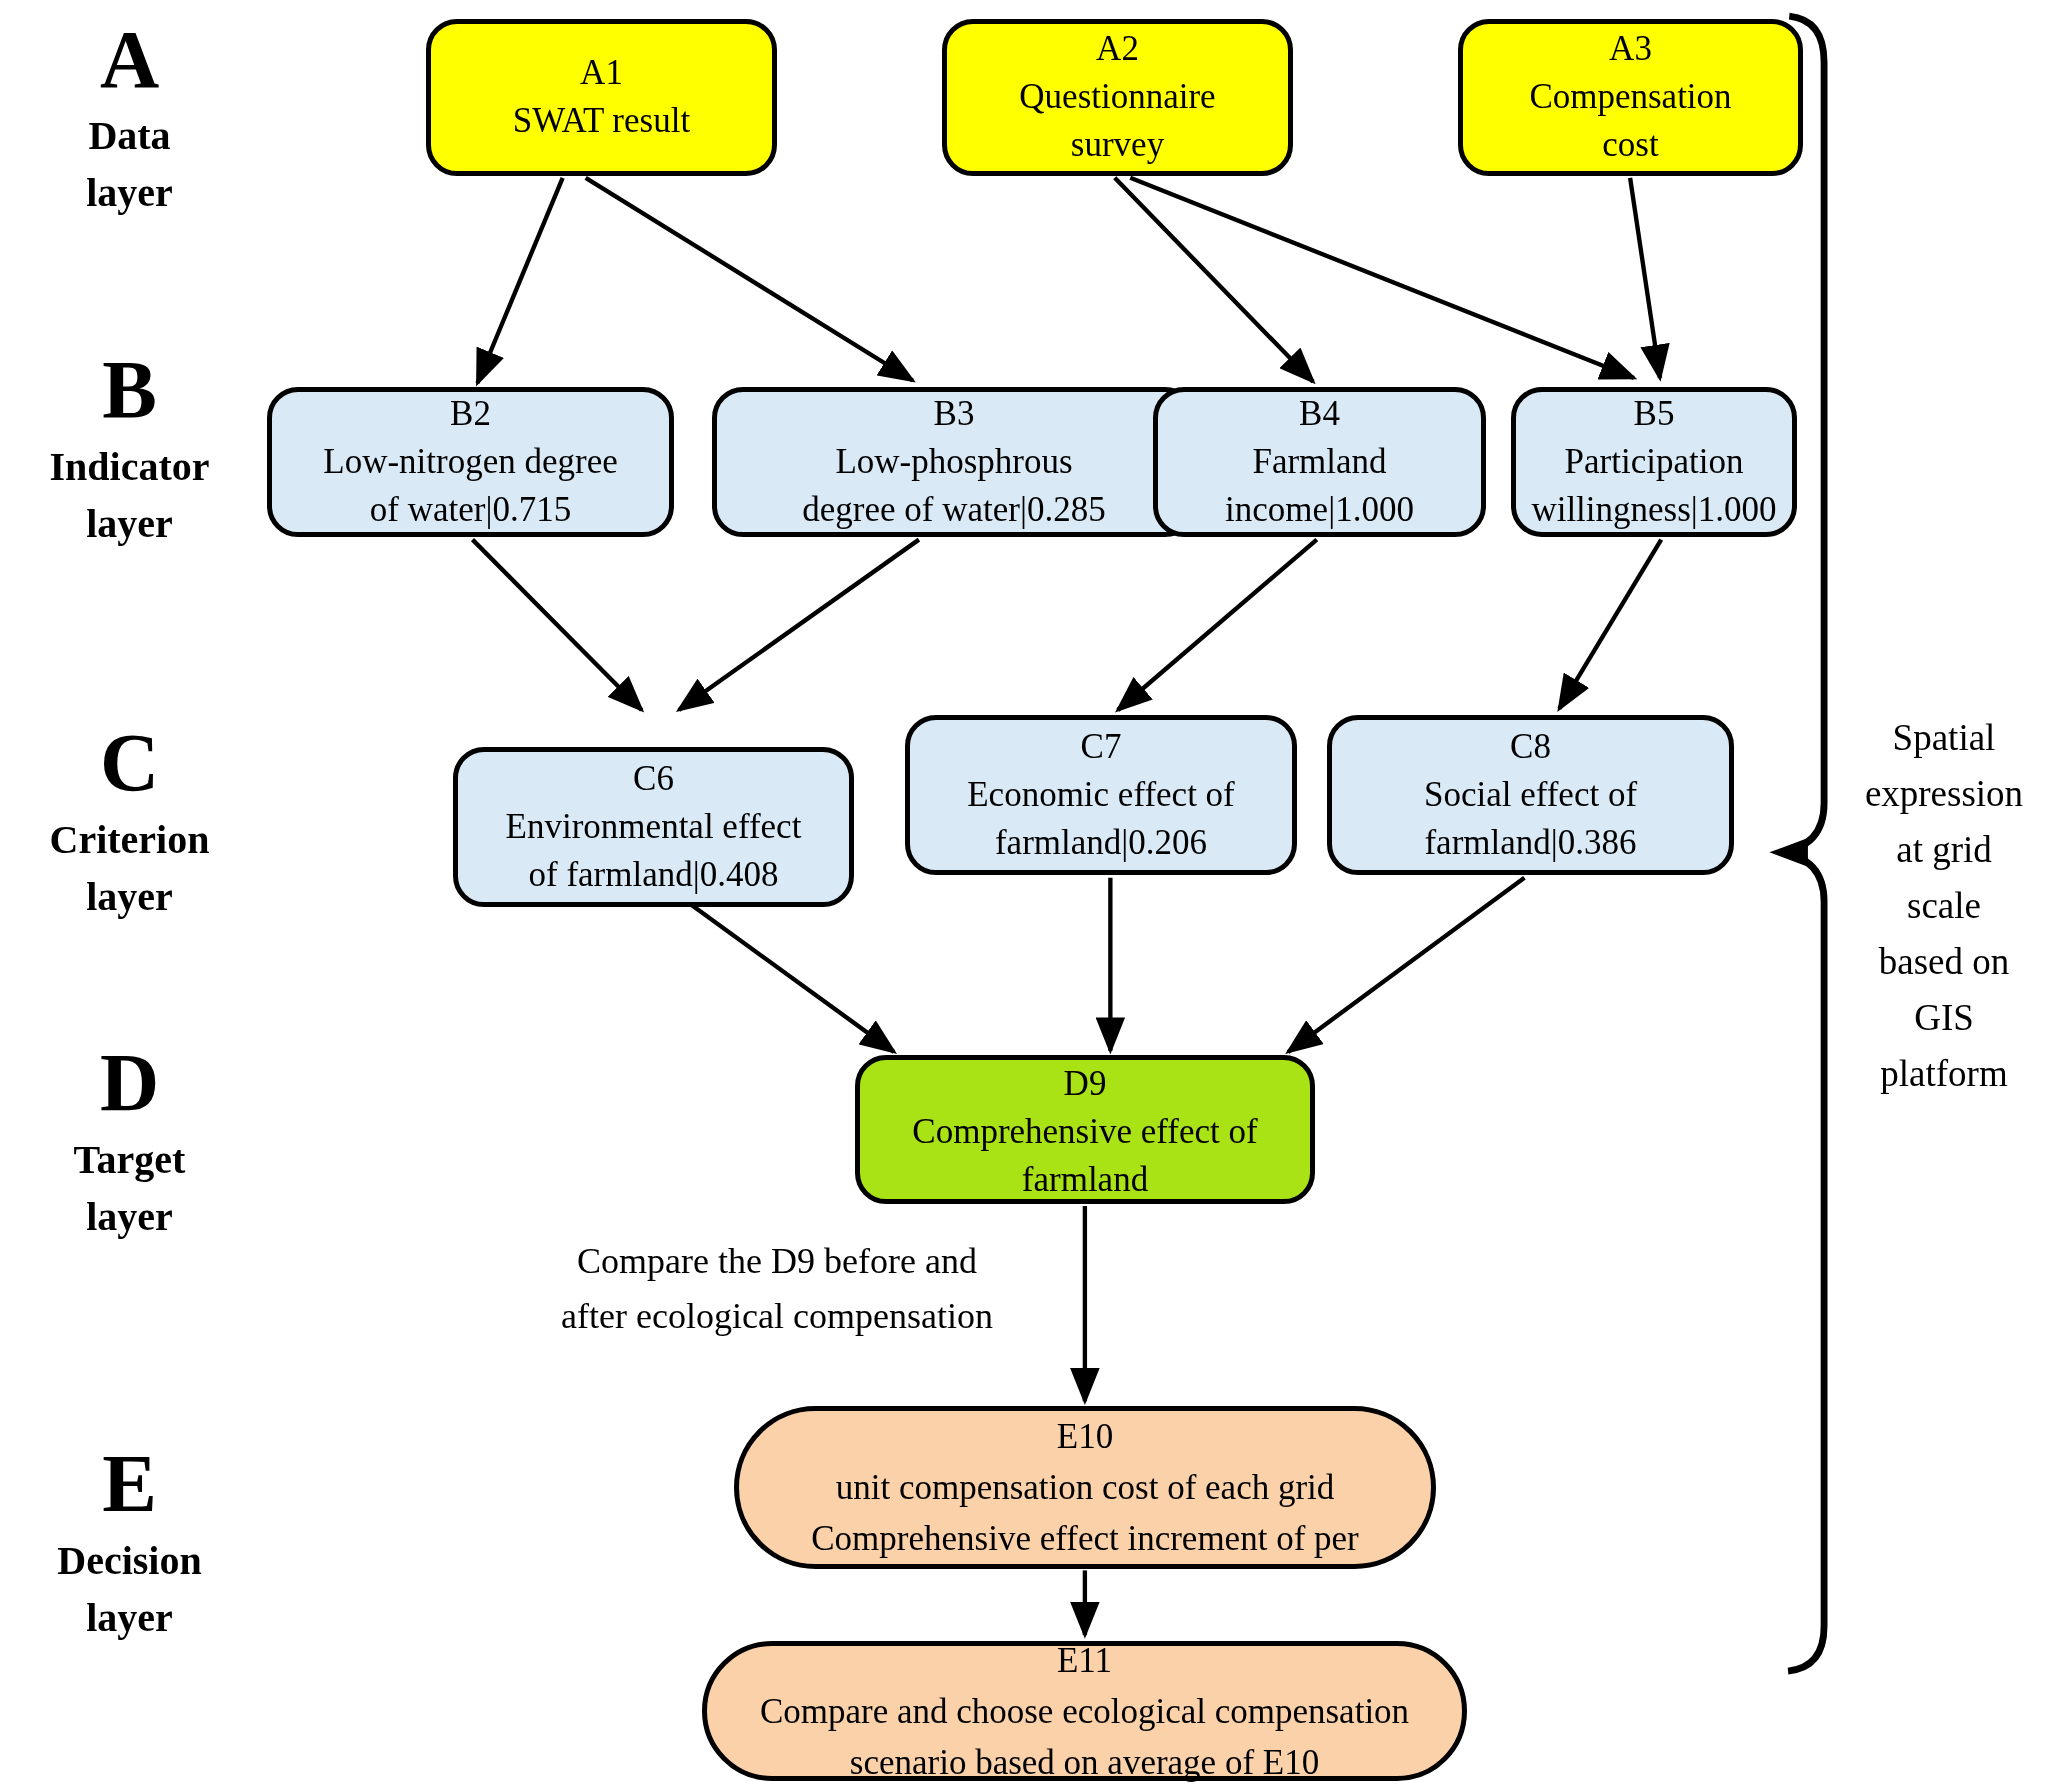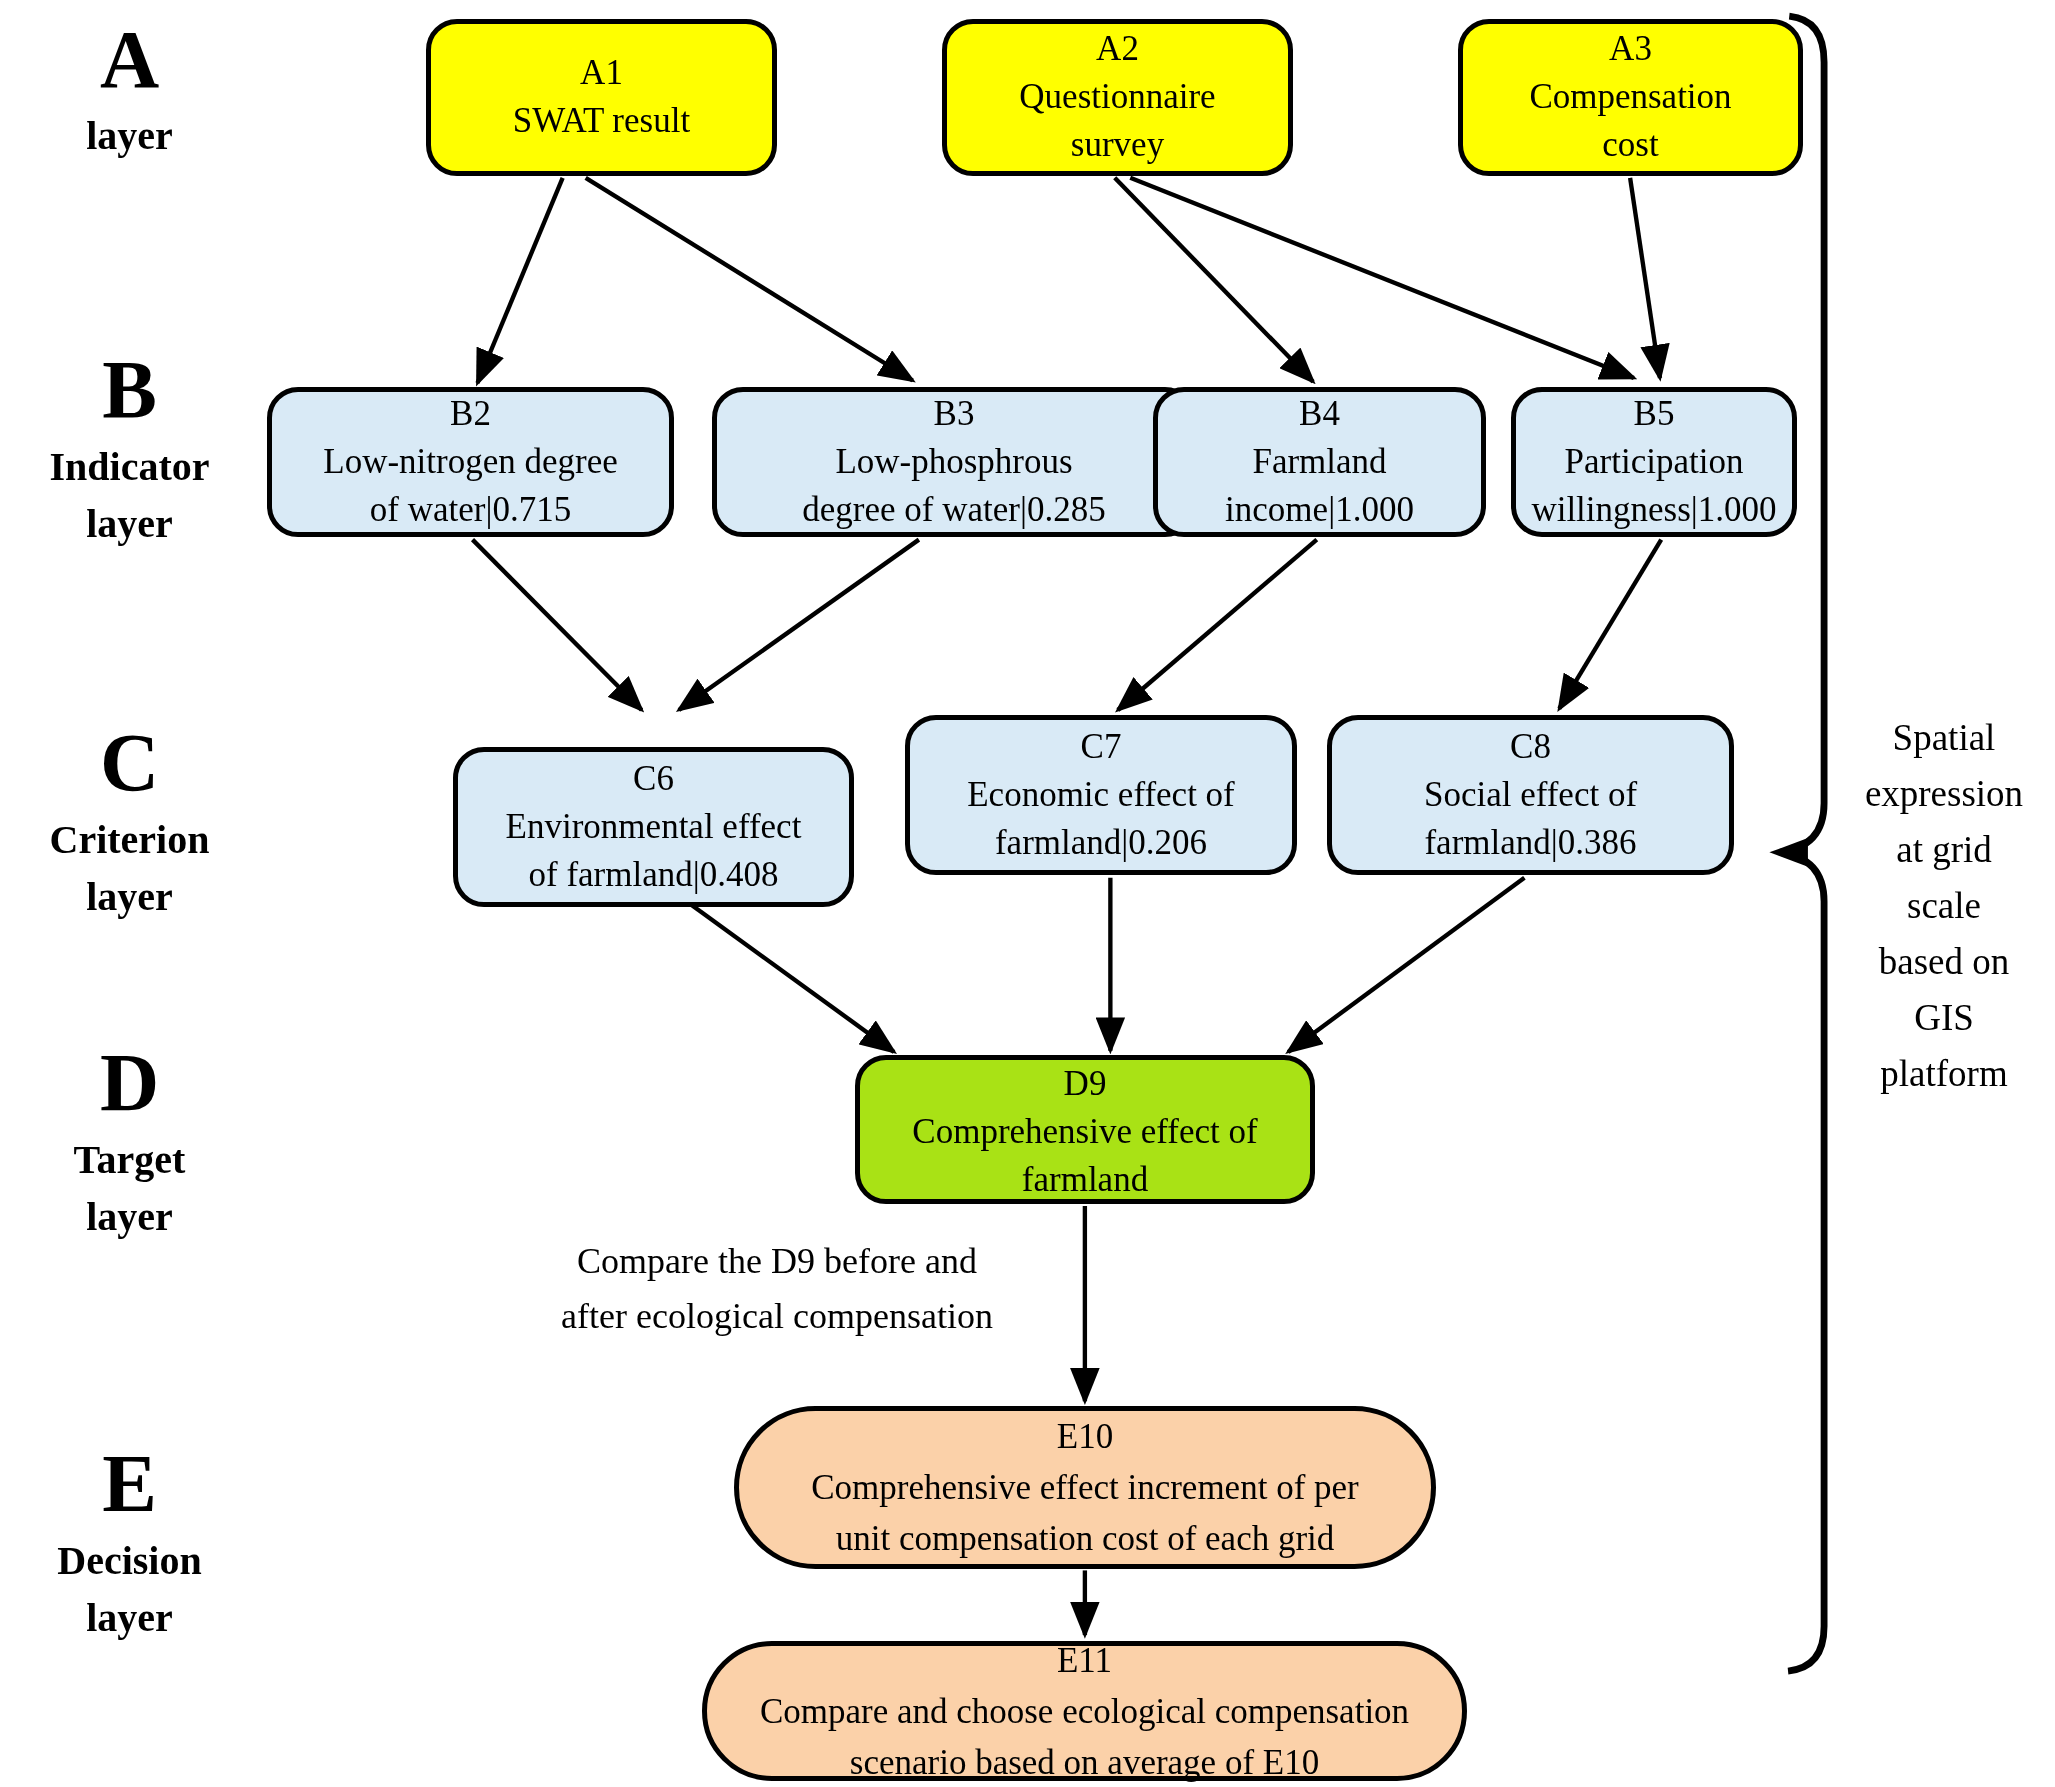--- a/index.html
+++ b/index.html
@@ -68,20 +68,21 @@
     <line x1="2452" y1="1412" x2="2072" y2="1692" marker-end="url(#ah)"></line>
     <line x1="1745" y1="1940" x2="1745" y2="2254" marker-end="url(#ah)"></line>
     <line x1="1745" y1="2526" x2="1745" y2="2630" marker-end="url(#ah)"></line>
   </g>
   <path d="M 2878 26 Q 2934 32 2934 100 L 2934 1292 Q 2934 1362 2862 1371 Q 2934 1380 2934 1450 L 2934 2616 Q 2934 2682 2876 2688" fill="none" stroke="#000" stroke-width="11"></path>
   <polygon points="2846,1371 2908,1348 2908,1394" fill="#000"></polygon>
 </svg>
 
 <div class="layer-letter" style="top:15.5px">A</div>
 <div class="layer-words" style="top:107px">
+  <div>Data</div>
   <div>layer</div>
 </div>
 
 <div class="layer-letter" style="top:346px">B</div>
 <div class="layer-words" style="top:438px">
   <div>Indicator</div>
   <div>layer</div>
 </div>
 
 <div class="layer-letter" style="top:719px">C</div>
@@ -160,22 +161,22 @@
   <div>farmland</div>
 </div>
 
 <div class="annotation">
   <div>Compare the D9 before and</div>
   <div>after ecological compensation</div>
 </div>
 
 <div class="node stadium fill-peach" style="left:734px;top:1406px;width:702px;height:163px">
   <div>E10</div>
+  <div>unit compensation cost of each grid</div>
   <div>Comprehensive effect increment of per</div>
-  <div>unit compensation cost of each grid</div>
 </div>
 <div class="node stadium fill-peach" style="left:702px;top:1641px;width:765px;height:140px">
   <div>E11</div>
   <div>Compare and choose ecological compensation</div>
   <div>scenario based on average of E10</div>
 </div>
 
 <div class="side-note">
   <div>Spatial</div>
   <div>expression</div>

